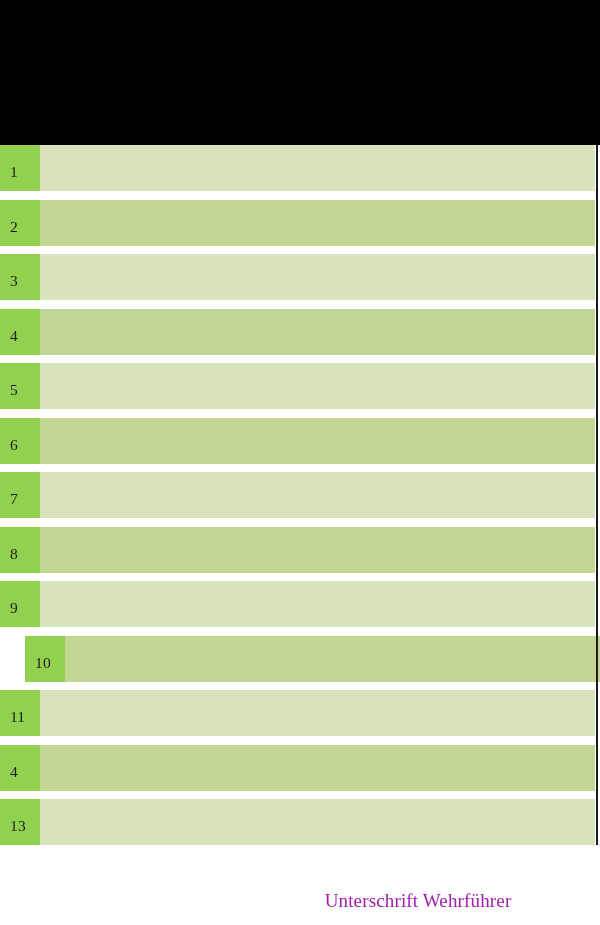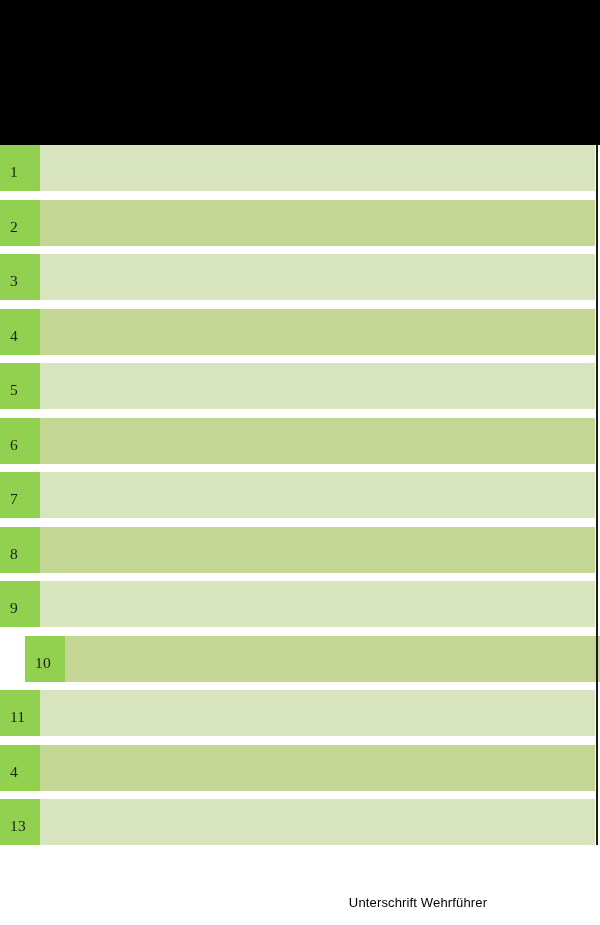--- a/index.html
+++ b/index.html
@@ -101,24 +101,24 @@
   
   .signature {
     position: absolute;
     left: 0;
     top: 893px;
     width: 600px;
     text-align: center;
   }
   .signature-text {
     display: inline-block;
-    font-family: Liberation Sans, sans-serif;
-    font-size: 13px;
+    font-family: Liberation Serif, serif;
+    font-size: 19px;
     line-height: 16px;
-    color: #000000;
+    color: #a21caf;
     position: relative;
     left: 118px;
     letter-spacing: 0.15px;
   }
 </style>
 </head>
 <body>
 
 <div id="page">
 

